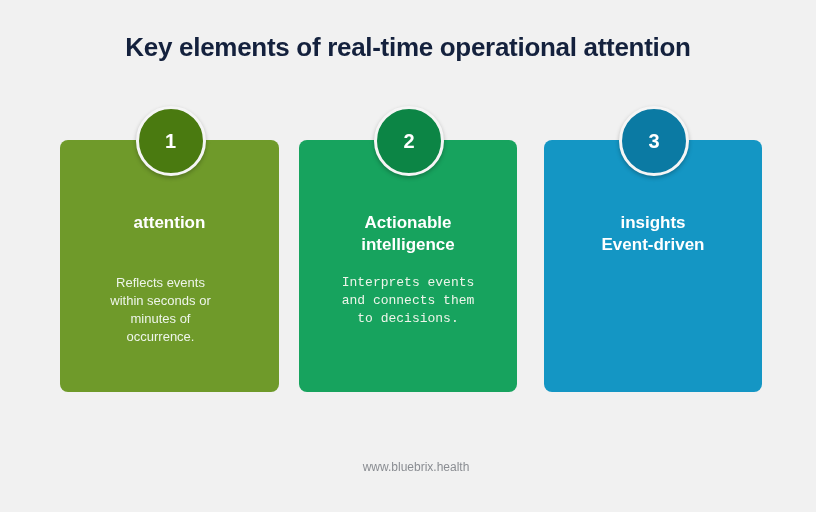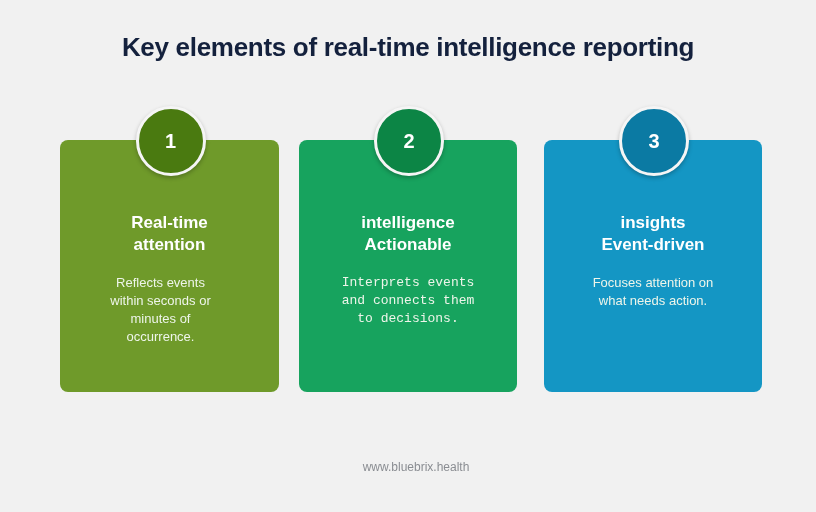--- a/index.html
+++ b/index.html
@@ -7,42 +7,40 @@
   .title{position:absolute;left:0;right:0;top:32px;text-align:center;font-size:26px;font-weight:700;color:#14213d;letter-spacing:-0.3px;}
   .card{position:absolute;top:140px;height:252px;border-radius:8px;color:#fff;text-align:center;}
   .circle{position:absolute;top:-34px;left:50%;margin-left:-34px;width:64px;height:64px;border-radius:50%;border:3px solid #f5f5f5;box-shadow:0 2px 4px rgba(0,0,0,0.25);display:flex;align-items:center;justify-content:center;font-size:20px;font-weight:700;color:#fff;}
   .card-title{position:absolute;top:72px;left:10px;right:10px;font-size:17px;font-weight:700;line-height:22px;}
   .card-desc{position:absolute;top:134px;left:30px;right:30px;font-size:13px;line-height:18px;color:#eef5ea;}
   .footer{position:absolute;left:16px;right:0;top:460px;text-align:center;font-size:12px;color:#8a8d92;}
 </style>
 </head>
 <body>
 
-<div class="title">Key elements of real-time intelligence reporting</div>
+<div class="title">Key elements of real-time operational attention</div>
 
 <div class="card" style="left:60px;width:219px;background:#6f9a2a;">
   <div class="circle" style="background:#4a7a10;">1</div>
   <div class="card-title">
-    <div>Real-time</div>
     <div>attention</div>
   </div>
   <div class="card-desc" style="left:42px;right:60px;">Reflects events within seconds or minutes of occurrence.</div>
 </div>
 
 <div class="card" style="left:299px;width:218px;background:#17a35e;">
   <div class="circle" style="background:#0c8545;">2</div>
   <div class="card-title">
+    <div>Actionable</div>
     <div>intelligence</div>
-    <div>Actionable</div>
   </div>
   <div class="card-desc" style="left:36px;right:36px;font-family:Liberation Mono, monospace;">Interprets events and connects them to decisions.</div>
 </div>
 
 <div class="card" style="left:544px;width:218px;background:#1496c4;">
   <div class="circle" style="background:#0b7aa3;">3</div>
   <div class="card-title">
     <div>insights</div>
     <div>Event-driven</div>
   </div>
-  <div class="card-desc" style="left:36px;right:36px;">Focuses attention on what needs action.</div>
 </div>
 
 <div class="footer">www.bluebrix.health</div>
 
 </body></html>

